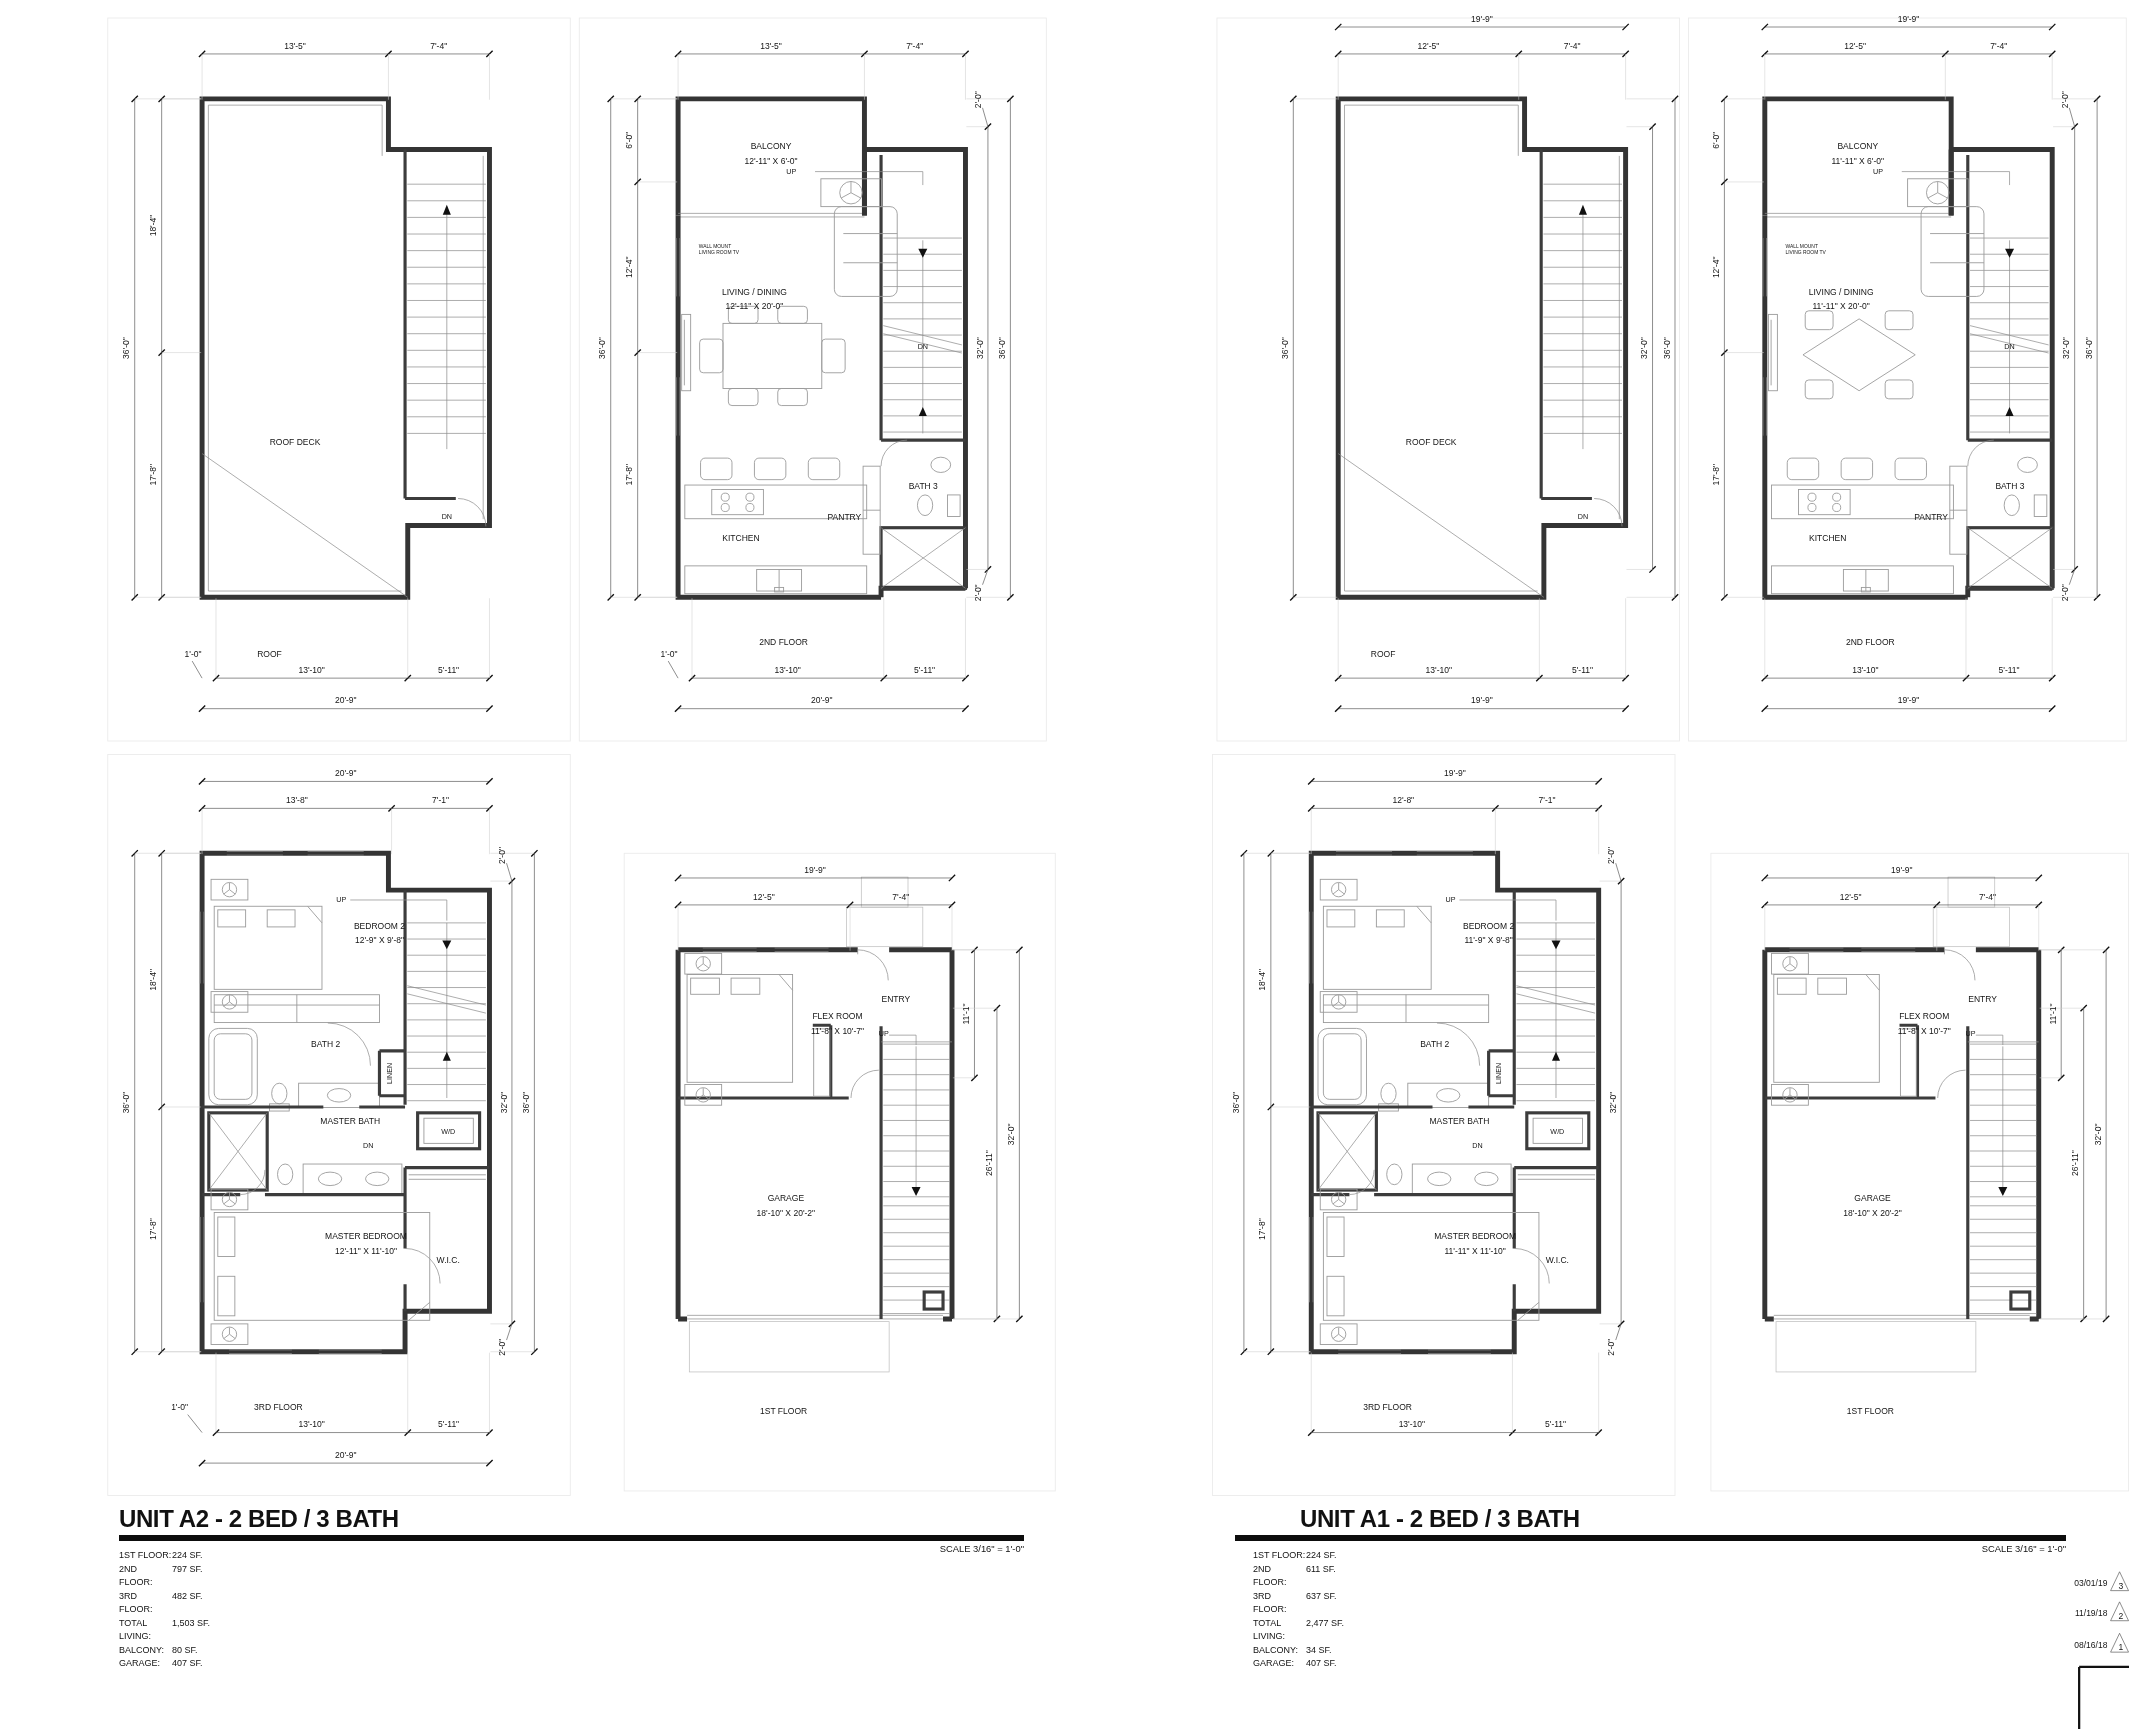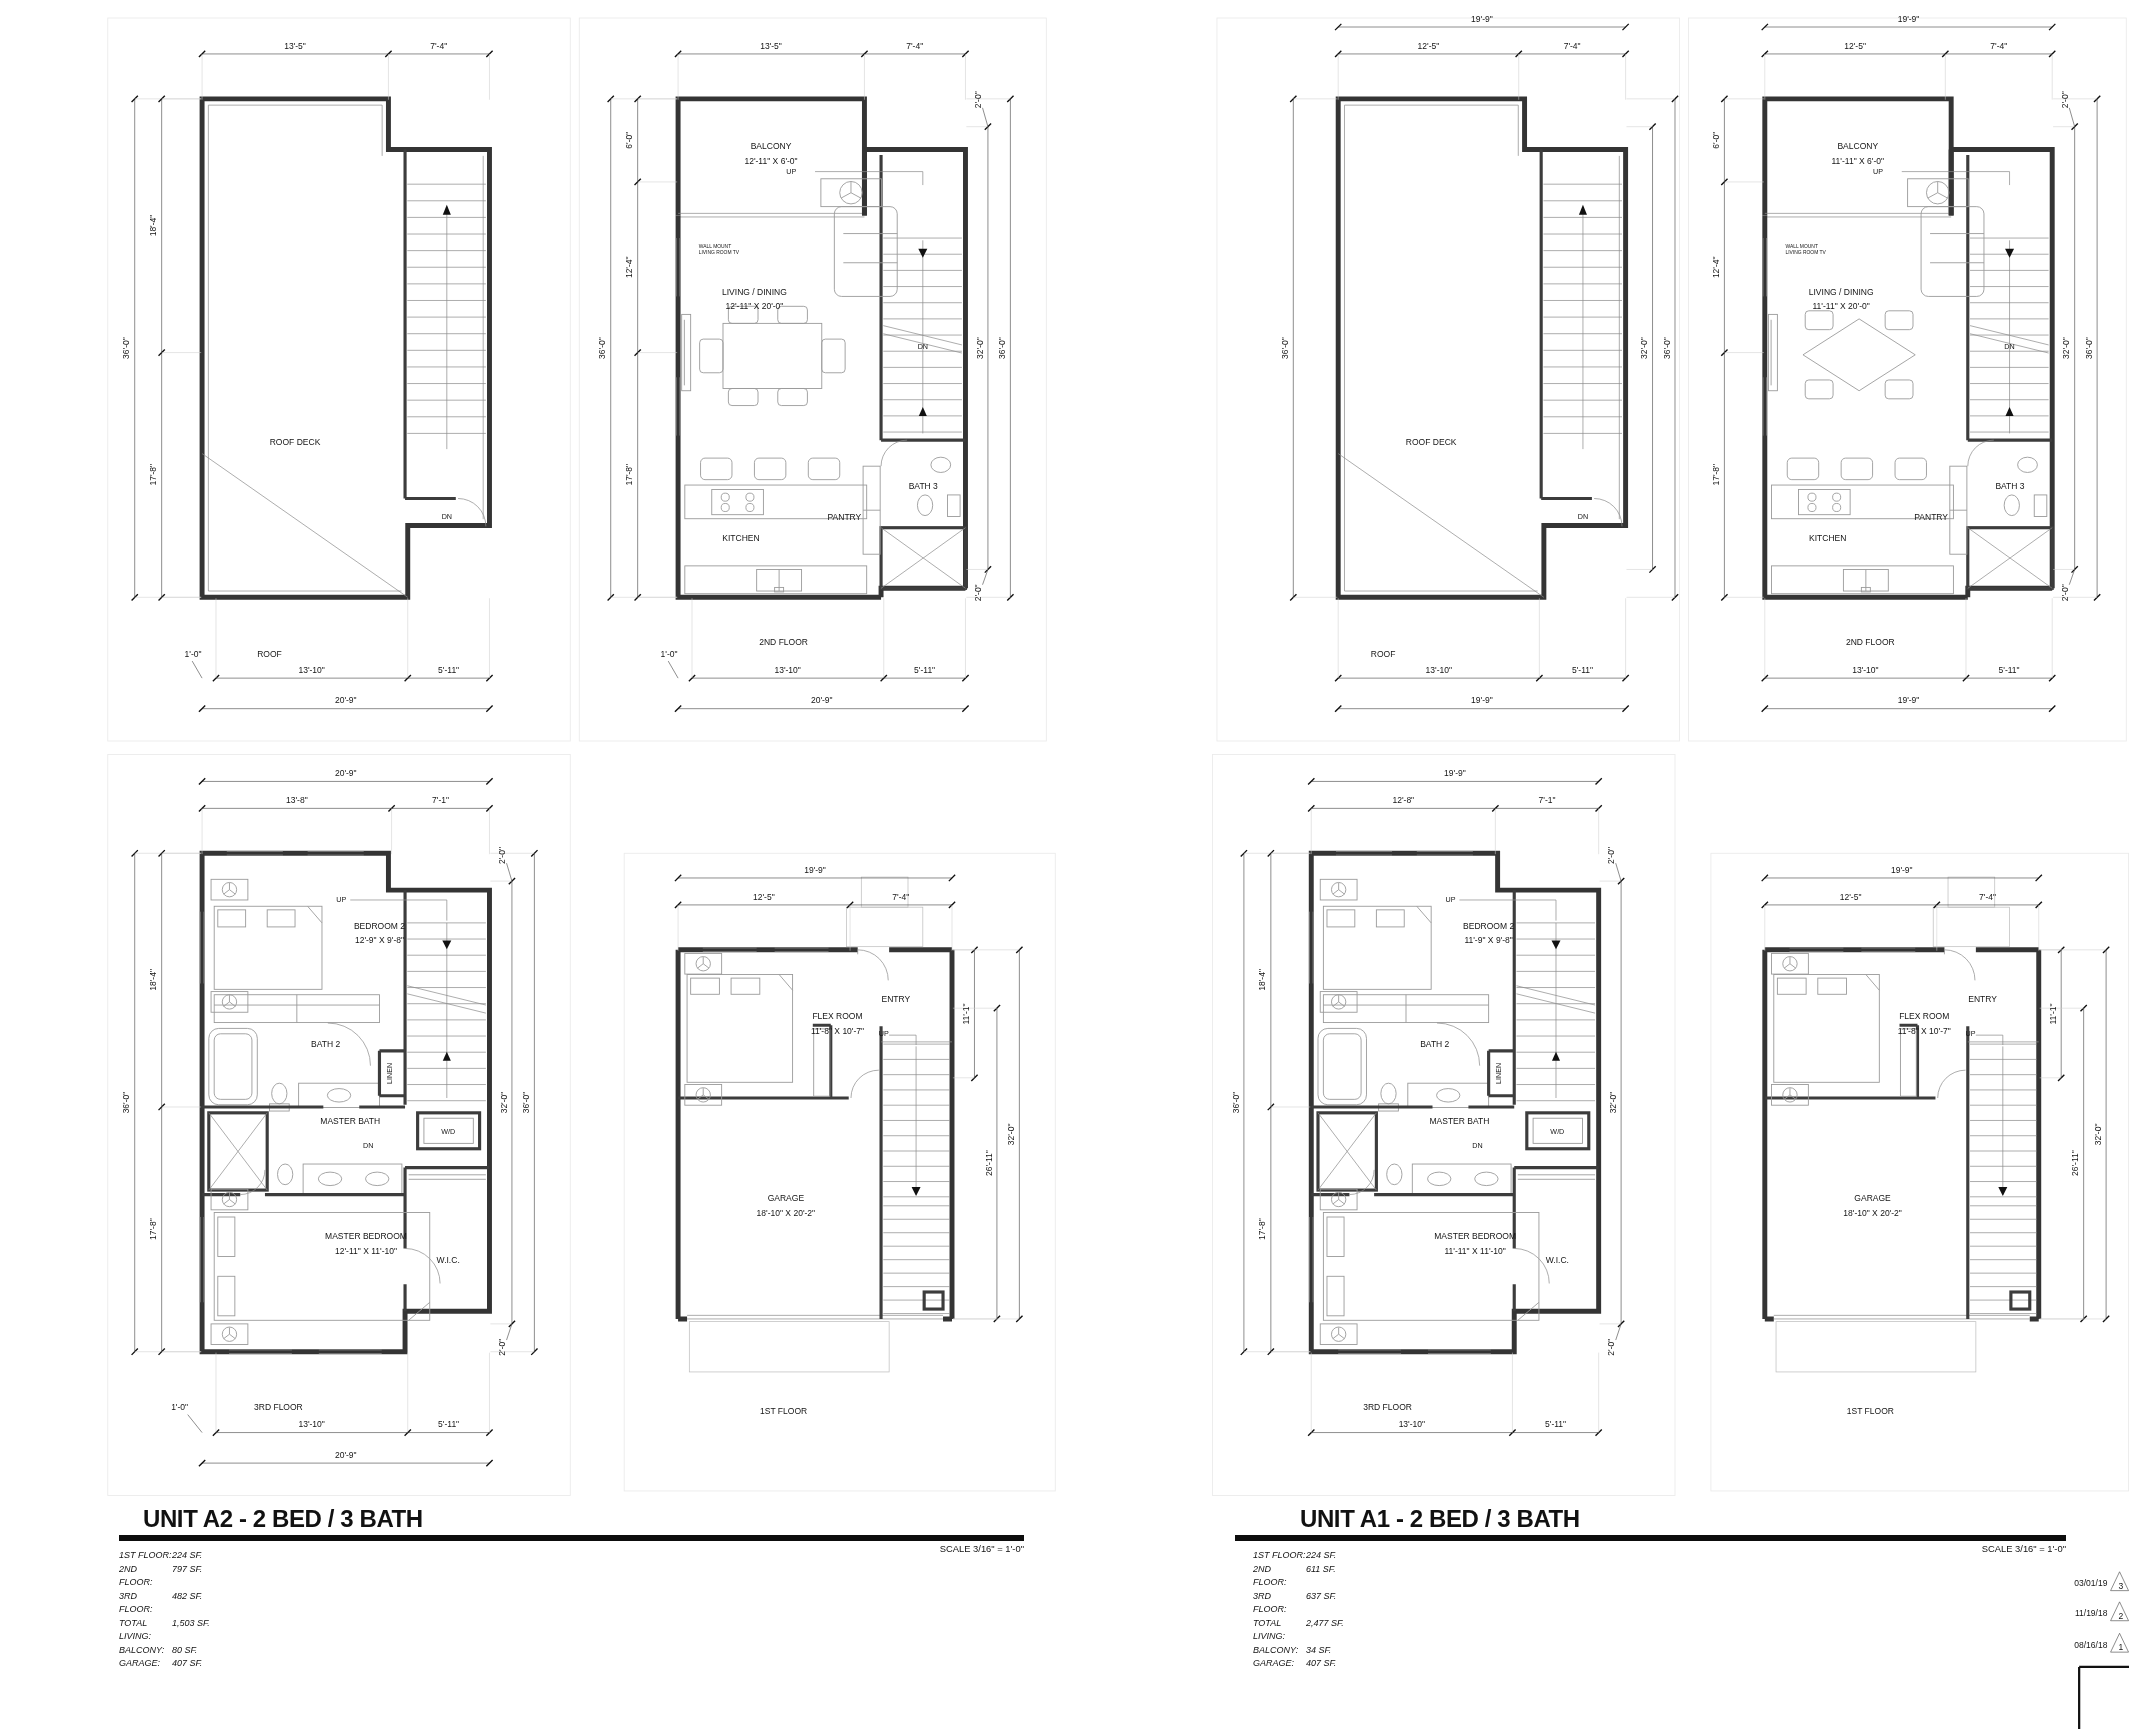--- a/index.html
+++ b/index.html
@@ -17,21 +17,21 @@
   text.dim{font-size:19px;}
   text.room{font-size:19px;}
   text.roomsm{font-size:16px;}
   text.note{font-size:11px;text-anchor:start;}
   text.flr{font-size:19px;}
   text.ta-e{text-anchor:end;}
   .titleblk{position:absolute;}
   .unit-title{font-size:24px;font-weight:bold;letter-spacing:-0.4px;white-space:nowrap;}
   .bar{position:absolute;height:5.8px;background:#0d0d0d;}
   .areas{position:absolute;font-size:9px;line-height:13.5px;}
-  .areas .row{display:grid;grid-template-columns:53px auto;font-style:italic;}
+  .areas .row{display:grid;grid-template-columns:53px auto;}
   .scale{position:absolute;font-size:9.4px;text-align:right;white-space:nowrap;}
 </style>
 </head>
 <body>
 
 
 
 <svg id="drawing" width="2129" height="1729" viewBox="0 0 4741 3850" xmlns="http://www.w3.org/2000/svg">
 <defs>
   <g id="fan">
@@ -764,21 +764,21 @@
   <polygon class="dimln" fill="none" points="4700,3609 4720,3567 4740,3609"></polygon>
   <text class="dim" x="4723" y="3605">2</text>
   <text class="dim ta-e" x="4693" y="3669">08/16/18</text>
   <polygon class="dimln" fill="none" points="4700,3679 4720,3637 4740,3679"></polygon>
   <text class="dim" x="4723" y="3675">1</text>
   <path d="M4630,3712 H4741 M4630,3712 V3850" stroke="#111" stroke-width="5" fill="none"></path>
 </g>
 </svg>
 
 
-<div class="titleblk" style="left:119px;top:1505px;margin-left:24px;">
+<div class="titleblk" style="left:119px;top:1505px;">
   <div class="unit-title">UNIT A2 - 2 BED / 3 BATH</div>
 </div>
 <div class="bar" style="left:119px;top:1535px;width:905px;"></div>
 <div class="scale" style="left:719px;top:1543px;width:305px;">SCALE 3/16" = 1'-0"</div>
 <div class="areas" style="left:119px;top:1549px;">
   <div class="row">
       <span>1ST FLOOR:</span>
       <span>224 SF.</span>
     </div>
   <div class="row">

